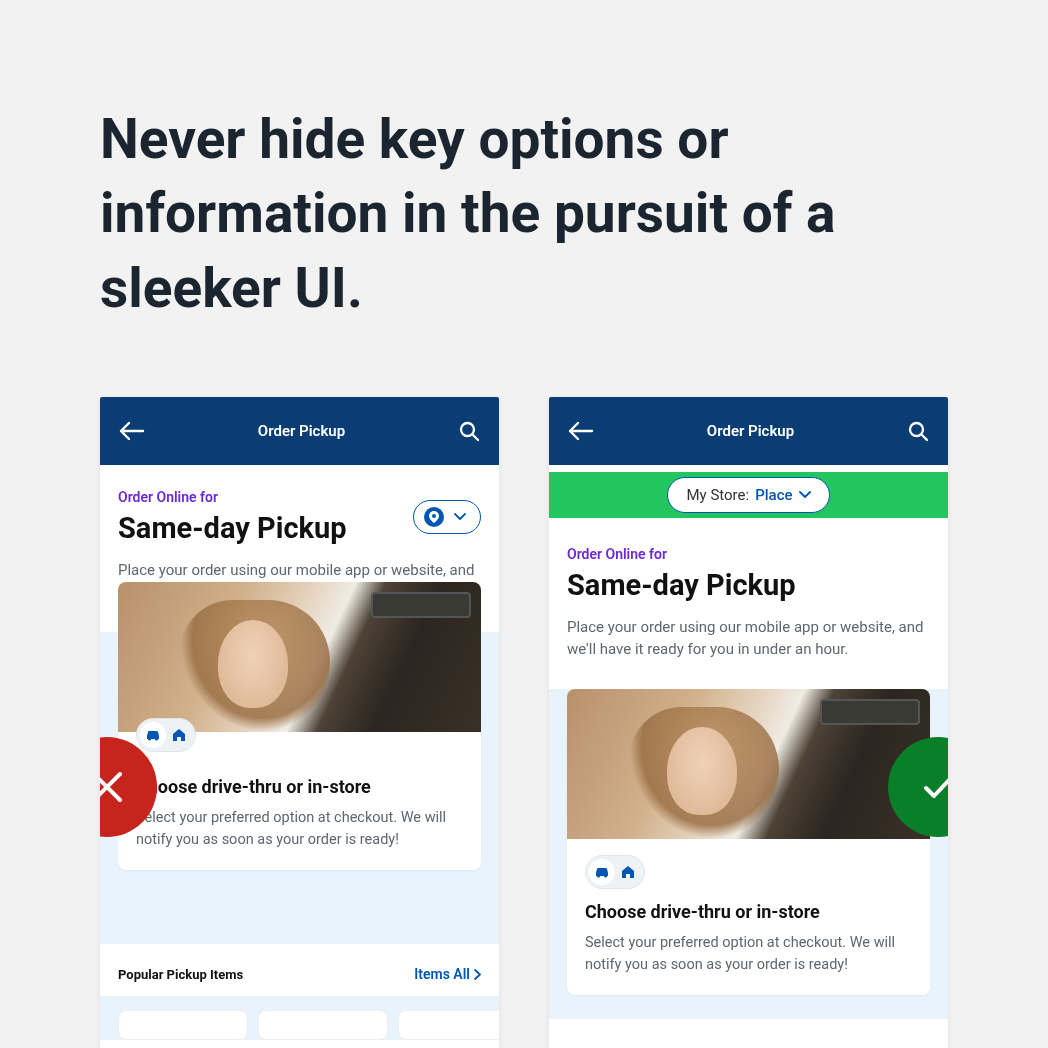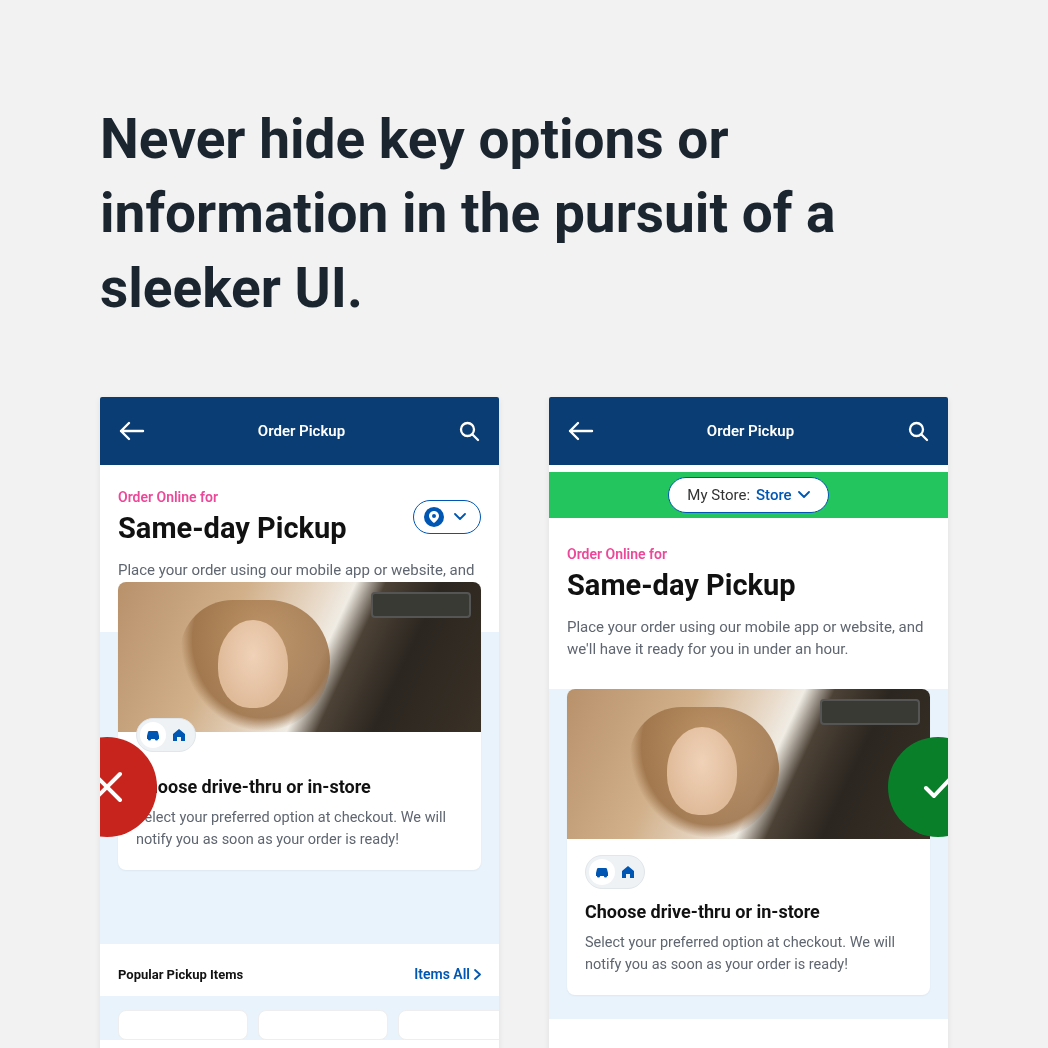--- a/index.html
+++ b/index.html
@@ -75,21 +75,21 @@
     padding: 28px 18px 0 18px;
   }
   .row-top {
     display: flex;
     justify-content: space-between;
     align-items: center;
   }
   .eyebrow {
     font-size: 14px;
     font-weight: 600;
-    color: #ec4899;
+    color: #6d28d9;
   }
   .pin-pill {
     border: 1.5px solid #0056b3;
     border-radius: 20px;
     padding: 6px 14px 6px 10px;
     display: flex;
     align-items: center;
     gap: 10px;
   }
   .pin-circle {
@@ -338,21 +338,21 @@
         <svg width="24" height="24" viewBox="0 0 24 24" fill="none">
             <circle cx="10.5" cy="10.5" r="6.5" stroke="#fff" stroke-width="2.3"></circle>
             <path d="M15.5 15.5 L21 21" stroke="#fff" stroke-width="2.3" stroke-linecap="round"></path>
           </svg>
       </span>
     </div>
 
     <div class="store-bar">
       <div class="store-pill">
         <span>My Store:</span>
-        <span class="store-name">Store</span>
+        <span class="store-name">Place</span>
         <span>
           <svg width="12" height="8" viewBox="0 0 12 8" fill="none">
               <path d="M1 1 L6 6 L11 1" stroke="#0056b3" stroke-width="1.8" stroke-linecap="round" stroke-linejoin="round"></path>
             </svg>
         </span>
       </div>
     </div>
 
     <div class="content-b">
       <div class="eyebrow">Order Online for</div>

